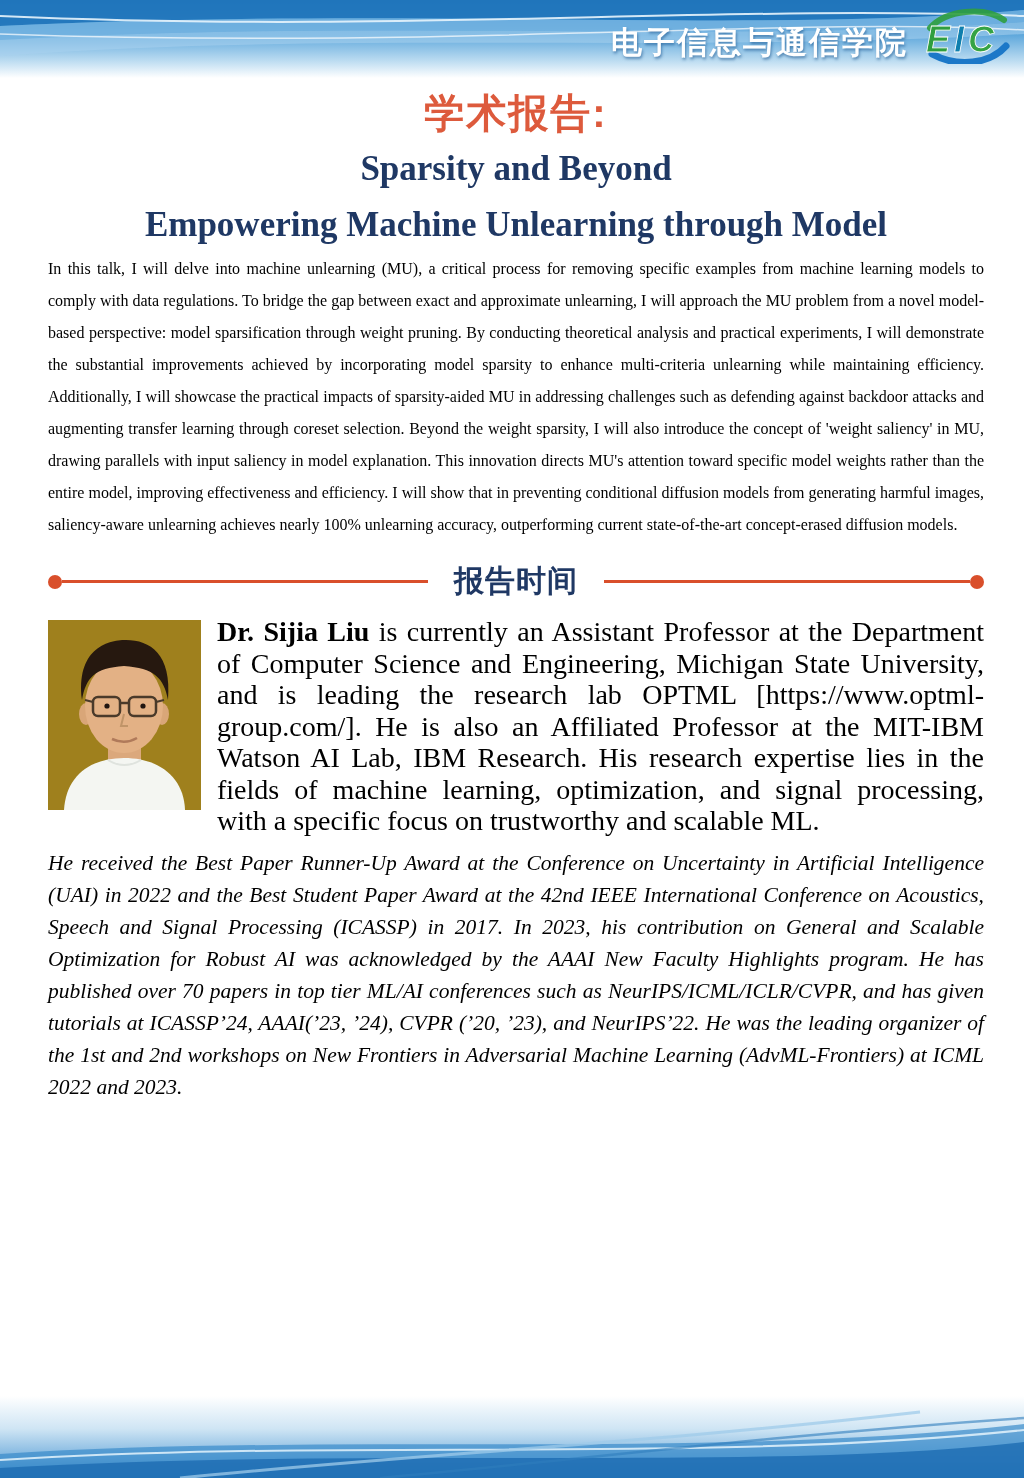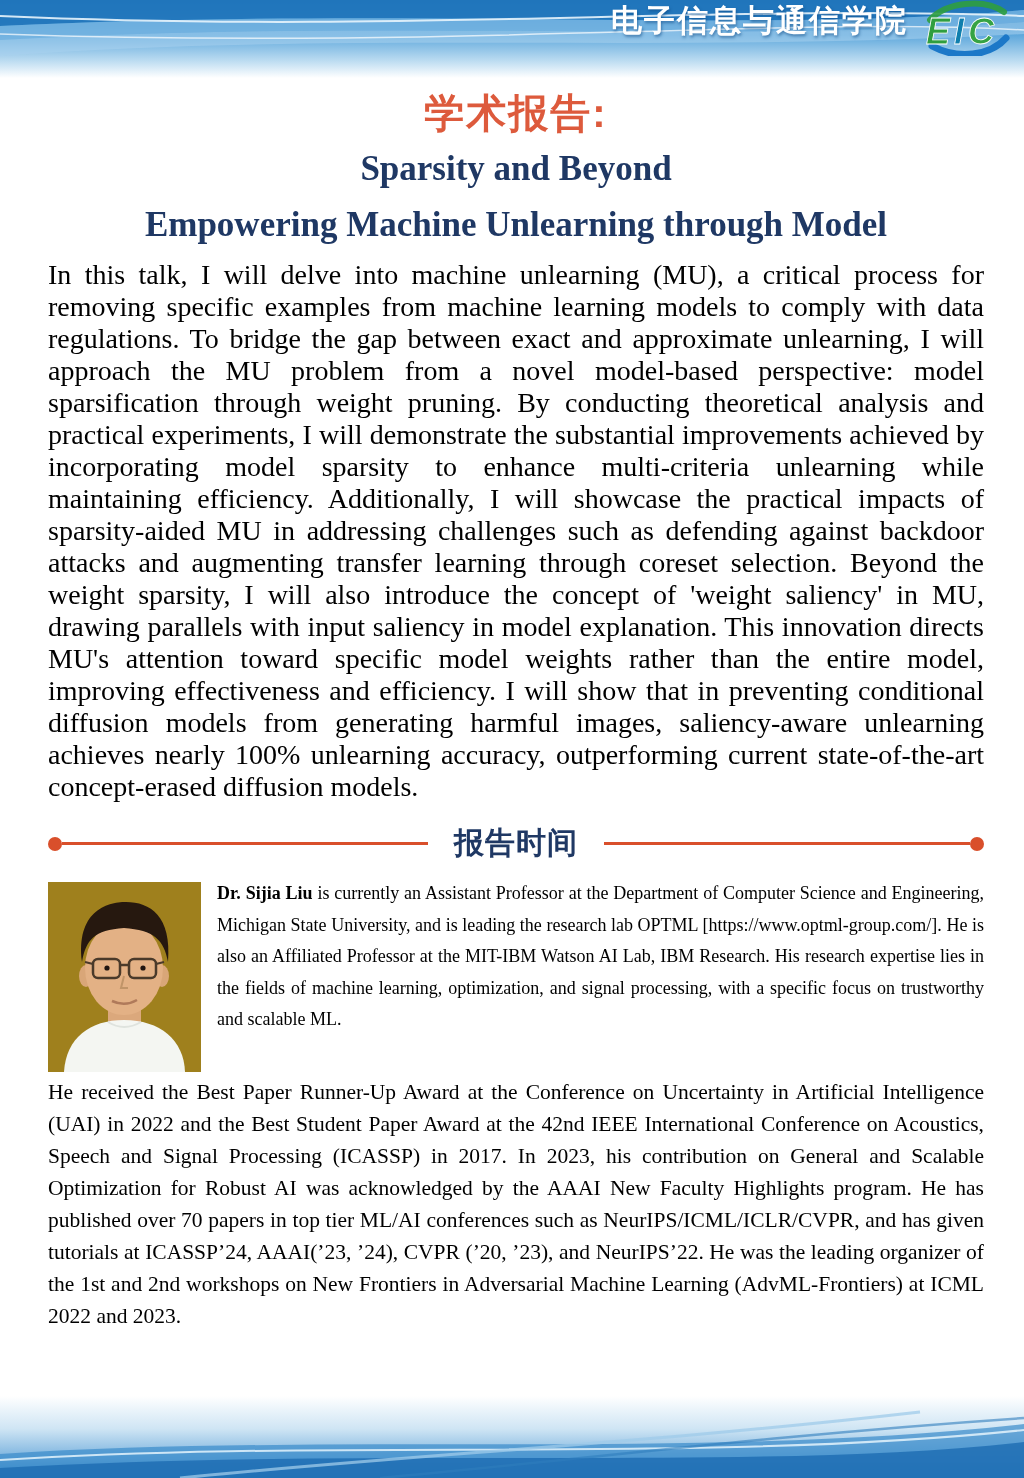--- a/index.html
+++ b/index.html
@@ -6,21 +6,21 @@
   html,body { background:#888; }
   .poster {
     position:relative; width:1024px; height:1478px; margin:0 auto;
     background:#ffffff; overflow:hidden;
     font-family:"Liberation Serif", serif; color:#000;
   }
   
   .top-banner { position:relative; height:78px; width:100%; }
   .top-banner svg.swoosh { position:absolute; inset:0; width:100%; height:100%; }
   .banner-content {
-    position:relative; height:100%; display:flex; align-items:flex-start;
+    position:relative; height:100%; display:flex; align-items:flex-end;
     justify-content:flex-end; gap:14px; padding:0 14px 14px 0;
   }
   .dept-name {
     font-family:"Liberation Sans", sans-serif; font-weight:bold;
     font-size:31px; color:#ffffff; letter-spacing:2px;
     text-shadow:1px 2px 3px rgba(10,70,130,.55);
   }
   .eic-logo { width:88px; height:56px; flex:0 0 auto; }
   
   .main { padding:0 40px 0 48px; }
@@ -45,34 +45,35 @@
   .divider { display:flex; align-items:center; margin:20px 0 10px 0; }
   .divider .dot { width:14px; height:14px; border-radius:50%; background:#D94F2B; flex:0 0 auto; }
   .divider .rule { flex:1 1 auto; height:3px; background:#D94F2B; }
   .divider .section-title {
     margin:0 26px; font-family:"Liberation Sans", sans-serif;
     font-weight:bold; font-size:30px; color:#1F3864; letter-spacing:1px;
     flex:0 0 auto;
   }
   
   .abstract {
-    margin-top:6px; font-size:28px; line-height:32px;
+    font-size:16px; line-height:32px;
     text-align:justify; text-justify:inter-word;
   }
   .speaker-block { margin-top:14px; overflow:visible; }
   .speaker-photo {
     float:left; width:153px; height:190px; margin:4px 16px 4px 0;
     flex:0 0 auto;
   }
   .speaker-photo svg { width:100%; height:100%; display:block; }
-  .bio-intro { font-size:18px; line-height:31.5px; text-align:justify;padding-left:21px; }
+  .bio-intro { font-size:28px; line-height:31.5px; text-align:justify;padding-left:21px; }
   .bio-intro .speaker-name { font-weight:bold; }
   .bio-awards {
-    clear:both; margin-top:19px; font-size:21.5px; line-height:32px;
+    clear:both; margin-top:10px; font-size:21.5px; line-height:32px;
     text-align:justify;
+    font-style:italic;
   }
   
   .bottom-banner { position:absolute; left:0; right:0; bottom:0; height:82px; }
   .bottom-banner svg { width:100%; height:100%; display:block; }
 </style>
 </head>
 <body>
 
 <div class="poster">
 

